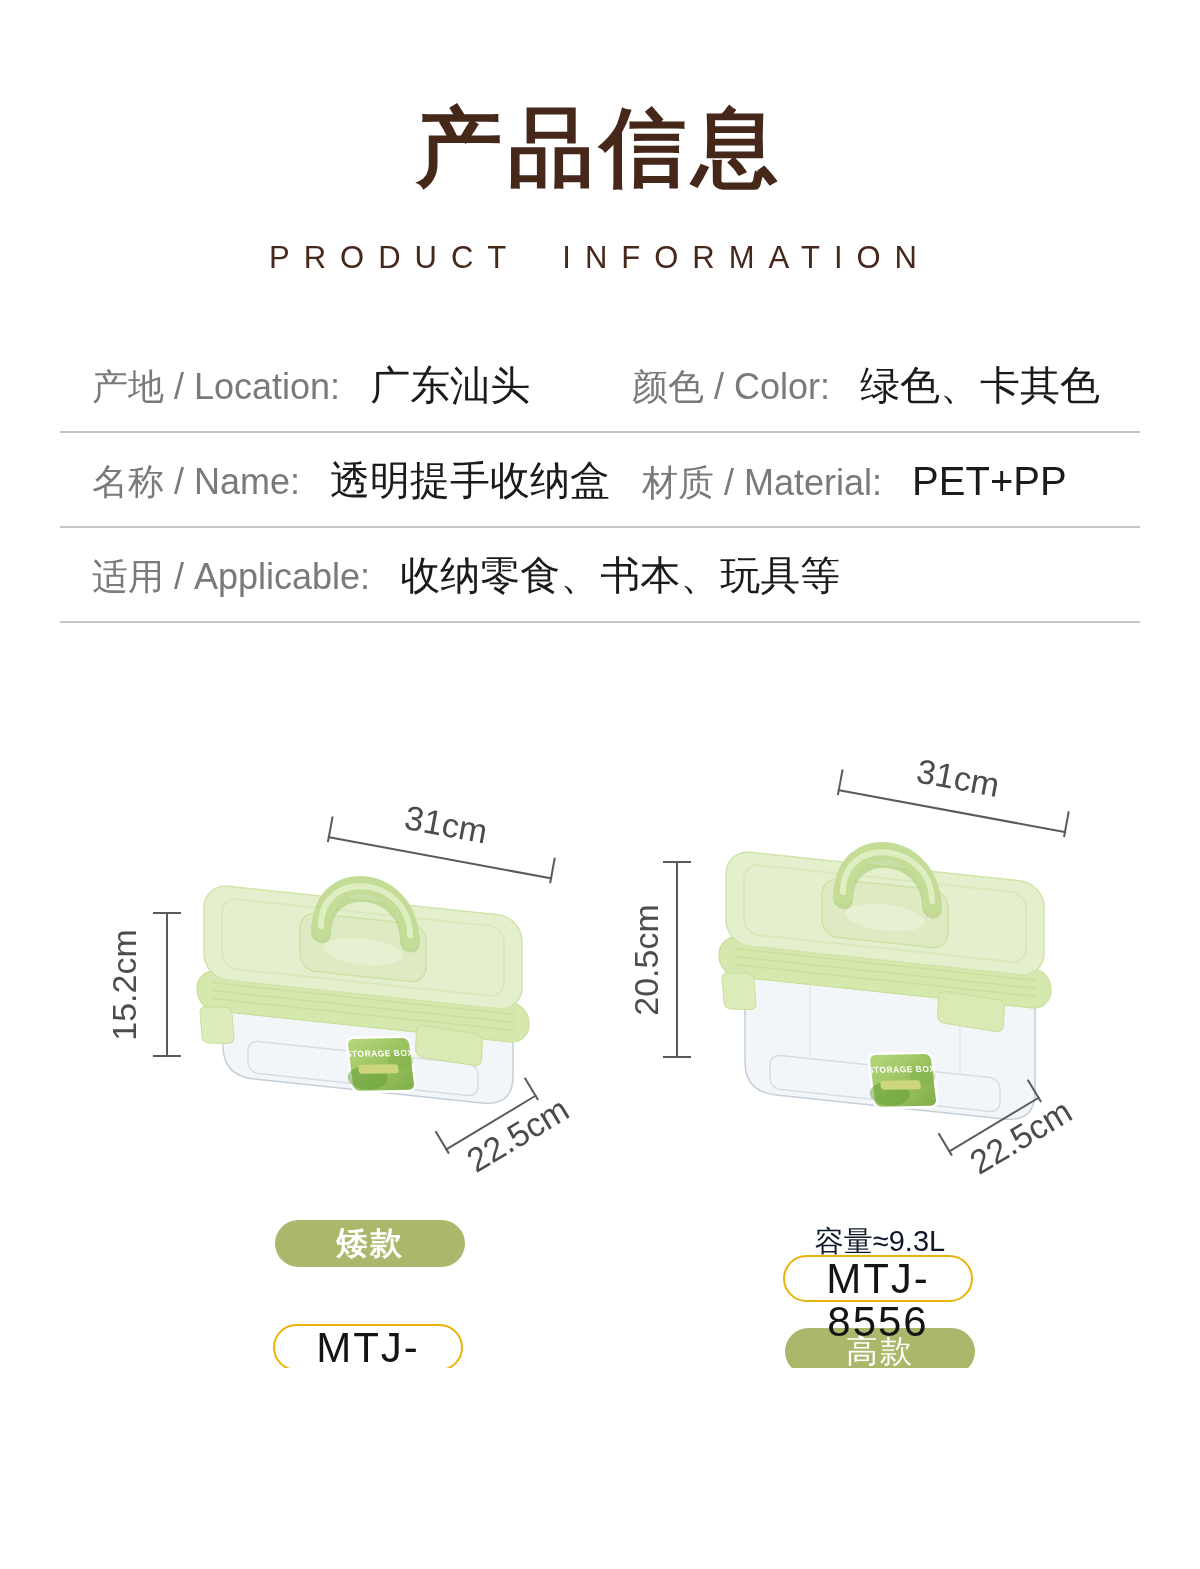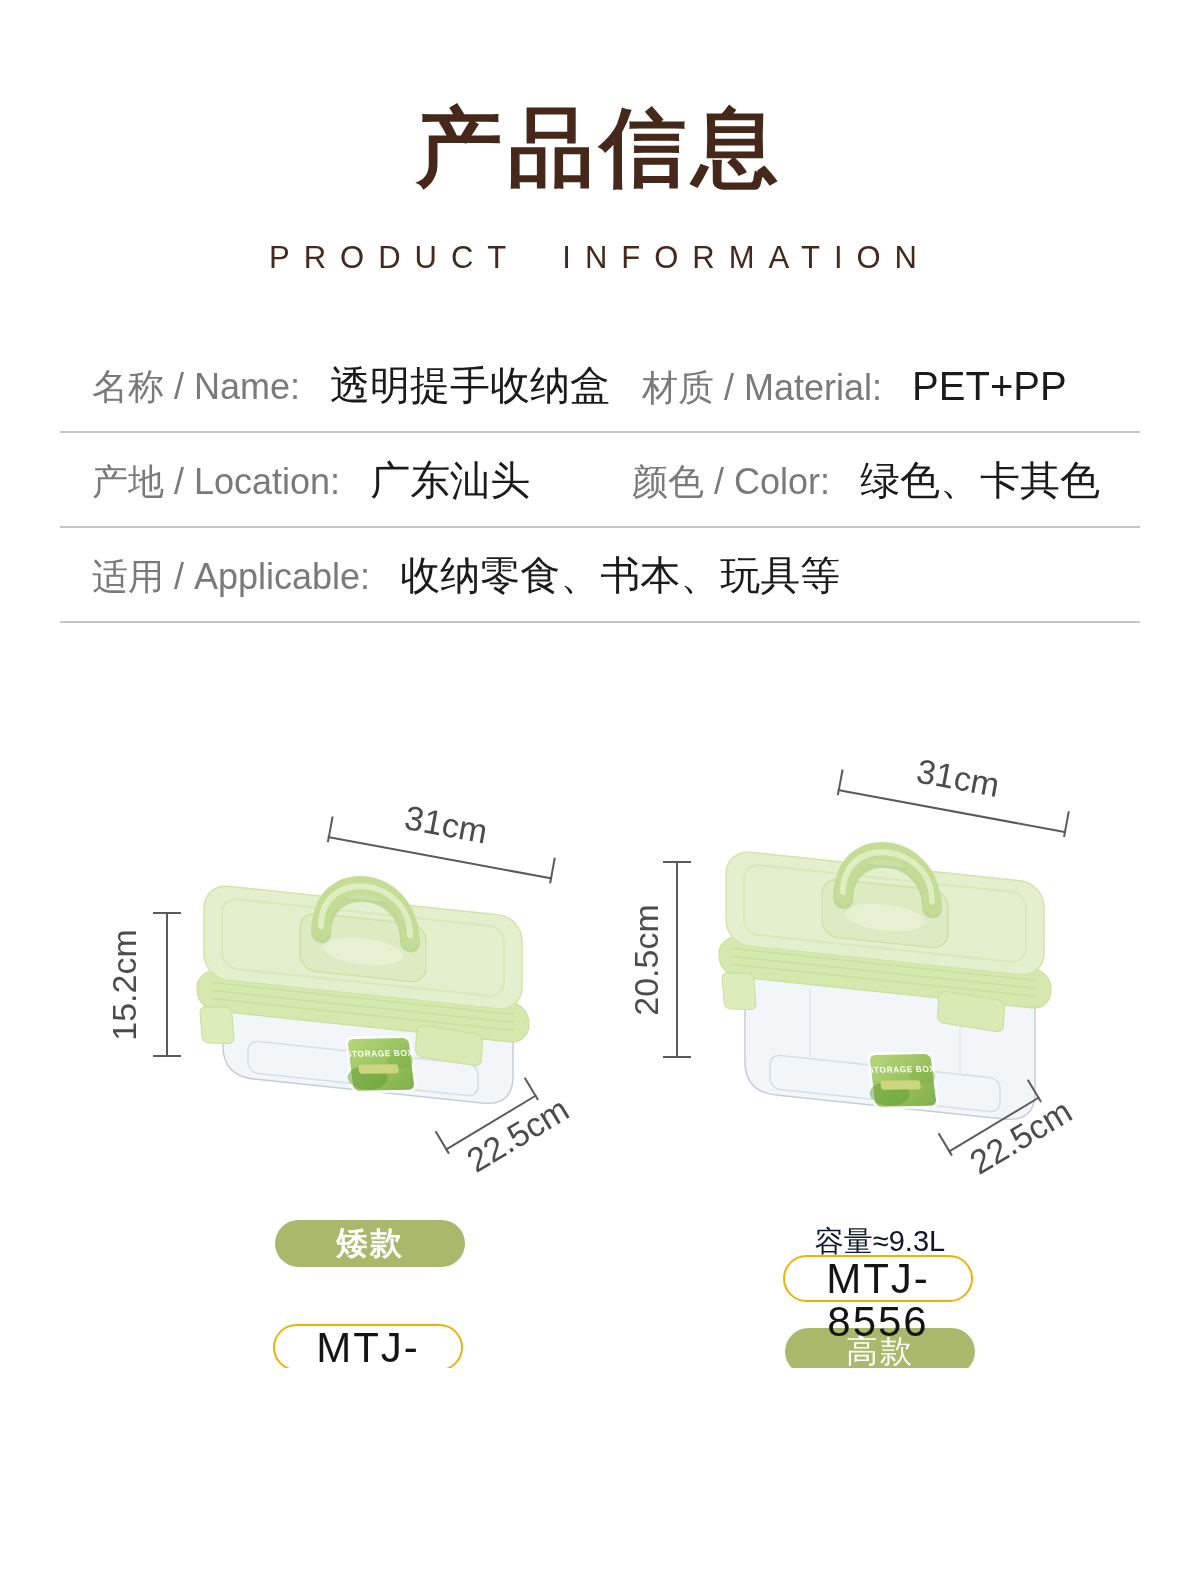--- a/index.html
+++ b/index.html
@@ -62,36 +62,36 @@
 <body>
 
 <div class="page">
 
   <div class="title">产品信息</div>
   <div class="subtitle">PRODUCT INFORMATION</div>
 
   <div class="specs">
     <div class="spec-row">
       <div class="spec-cell">
+        <span class="spec-label">产地 / Location:</span>
+        <span class="spec-value">广东汕头</span>
+      </div>
+      <div class="spec-cell">
+        <span class="spec-label">颜色 / Color:</span>
+        <span class="spec-value">绿色、卡其色</span>
+      </div>
+    </div>
+    <div class="spec-row">
+      <div class="spec-cell">
         <span class="spec-label">名称 / Name:</span>
         <span class="spec-value">透明提手收纳盒</span>
       </div>
       <div class="spec-cell">
         <span class="spec-label">材质 / Material:</span>
         <span class="spec-value">PET+PP</span>
-      </div>
-    </div>
-    <div class="spec-row">
-      <div class="spec-cell">
-        <span class="spec-label">产地 / Location:</span>
-        <span class="spec-value">广东汕头</span>
-      </div>
-      <div class="spec-cell">
-        <span class="spec-label">颜色 / Color:</span>
-        <span class="spec-value">绿色、卡其色</span>
       </div>
     </div>
     <div class="spec-row">
       <div class="spec-cell wide">
         <span class="spec-label">适用 / Applicable:</span>
         <span class="spec-value">收纳零食、书本、玩具等</span>
       </div>
     </div>
   </div>
 

